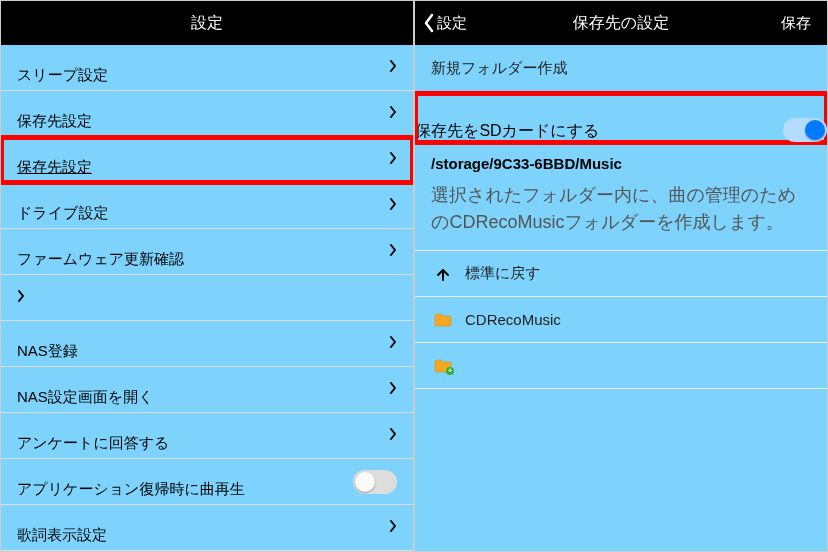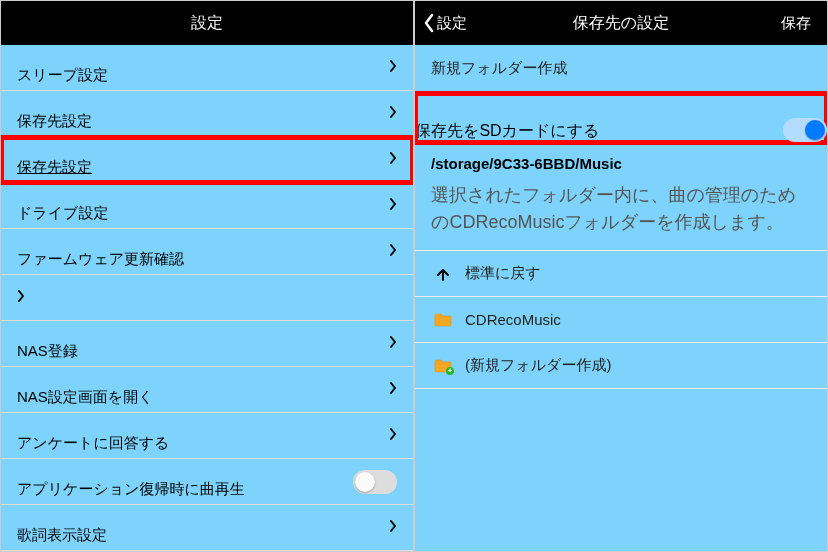--- a/index.html
+++ b/index.html
@@ -273,16 +273,15 @@
             </svg></span>
         </span>
         <span>CDRecoMusic</span>
       </div>
       <div class="folder-row">
         <span class="icon">
           <span class="folder-wrap"><svg class="folder-icon" viewBox="0 0 18 14">
               <path d="M1 3 Q1 1 3 1 L7 1 L9 3 L16 3 Q17 3 17 4 L17 12 Q17 13 16 13 L2 13 Q1 13 1 12 Z" fill="#f5a623" stroke="#d68a10" stroke-width="0.5"></path>
             </svg><span class="plus-badge">+</span></span>
         </span>
-        <span>(新規フォルダー作成)</span>
       </div>
     </div>
 </div>
 
 </body></html>

